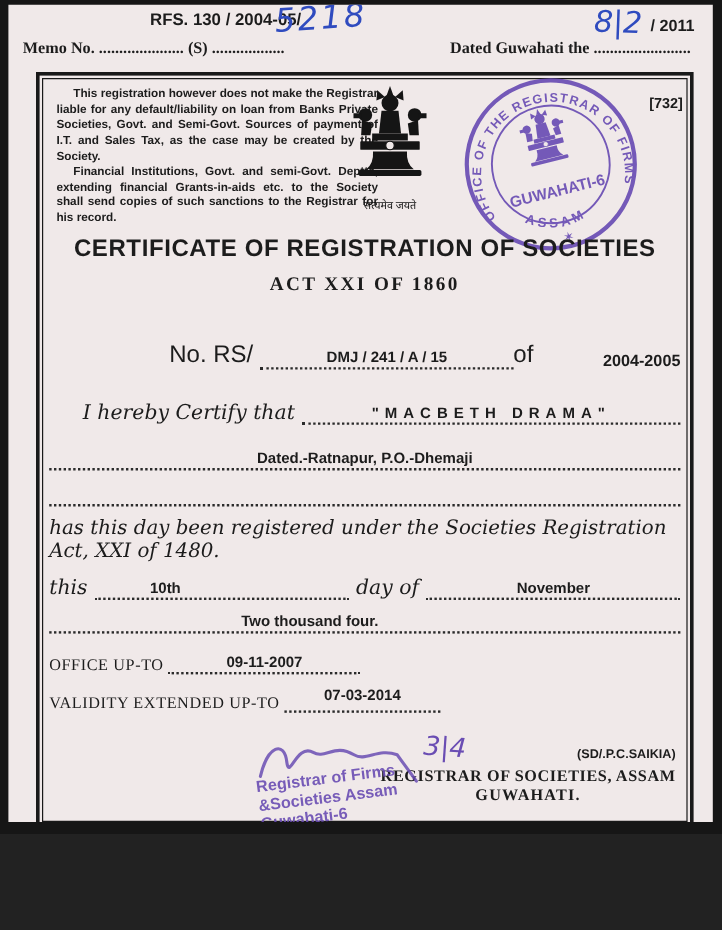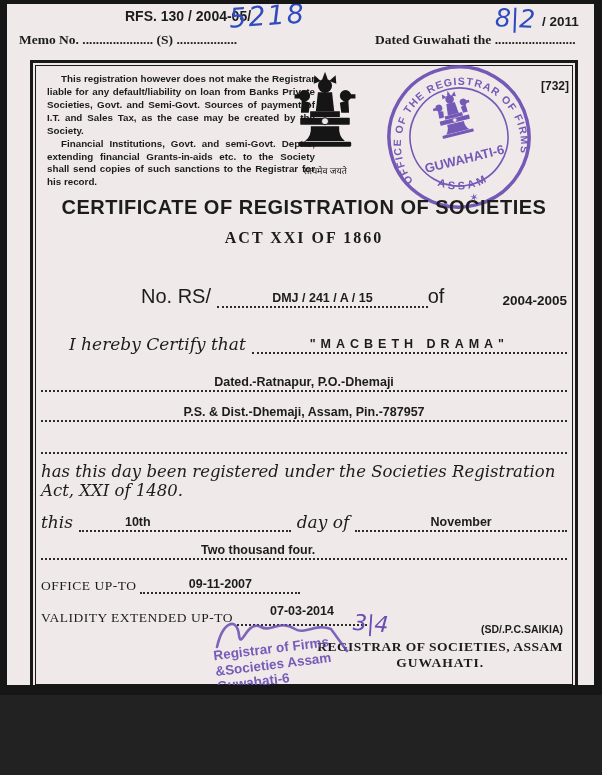--- a/index.html
+++ b/index.html
@@ -162,25 +162,20 @@
         <span class="dl" style="margin-left:6px;">
           <span class="val" style="letter-spacing:5px;">"MACBETH DRAMA"</span>
         </span>
       </div>
 
       <div class="row" style="margin-bottom:10px;">
         <span class="dl">
           <span class="val">Dated.-Ratnapur, P.O.-Dhemaji</span>
         </span>
       </div>
-      <div class="row" style="margin-bottom:12px;">
-        <span class="dl">
-          <span class="val">P.S. &amp; Dist.-Dhemaji, Assam, Pin.-787957</span>
-        </span>
-      </div>
       <div class="row" style="margin-bottom:6px;">
         <span class="dl"></span>
       </div>
 
       <div class="script" style="font-size:16.5px;margin:8px 0 12px 0;">has this day been registered under the Societies Registration Act, XXI of 1480.</div>
 
 
       <div class="row" style="margin-bottom:8px;">
         <span class="script">this</span>
         <span class="dl" style="max-width:290px;margin:0 6px;">

